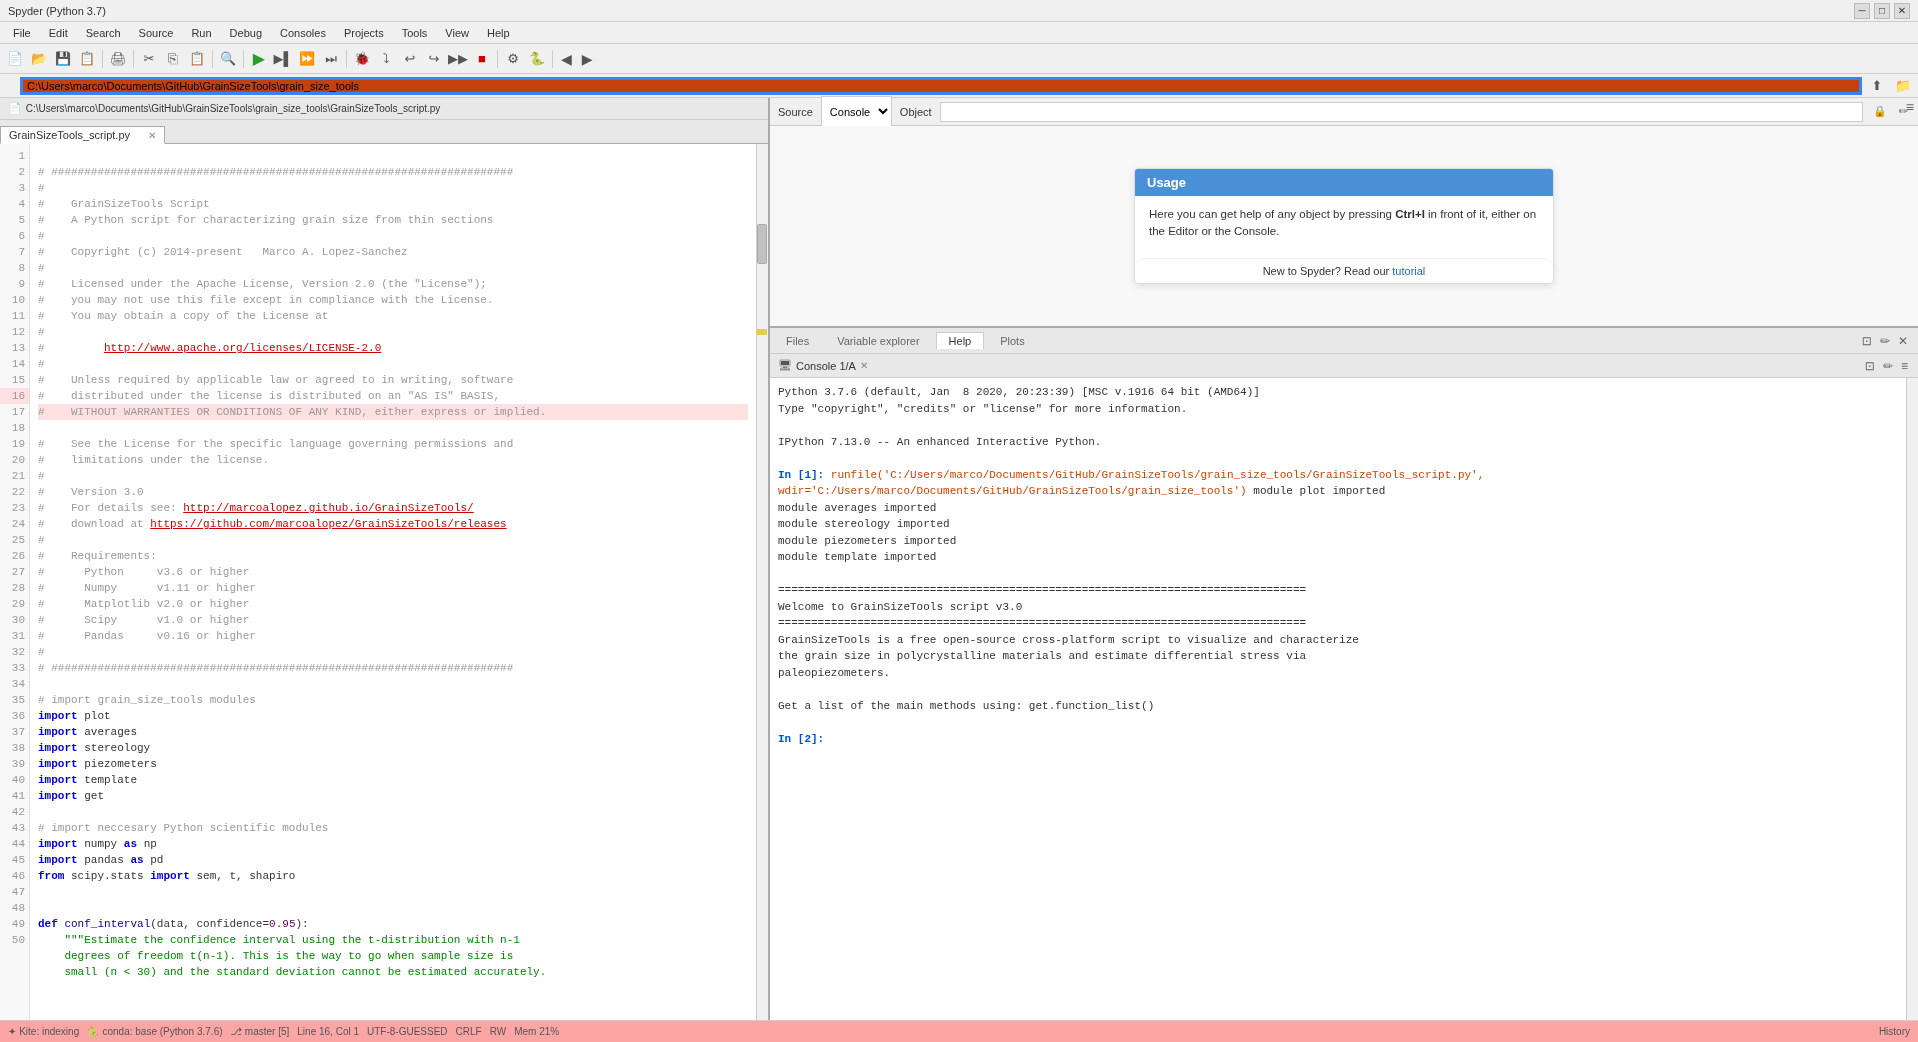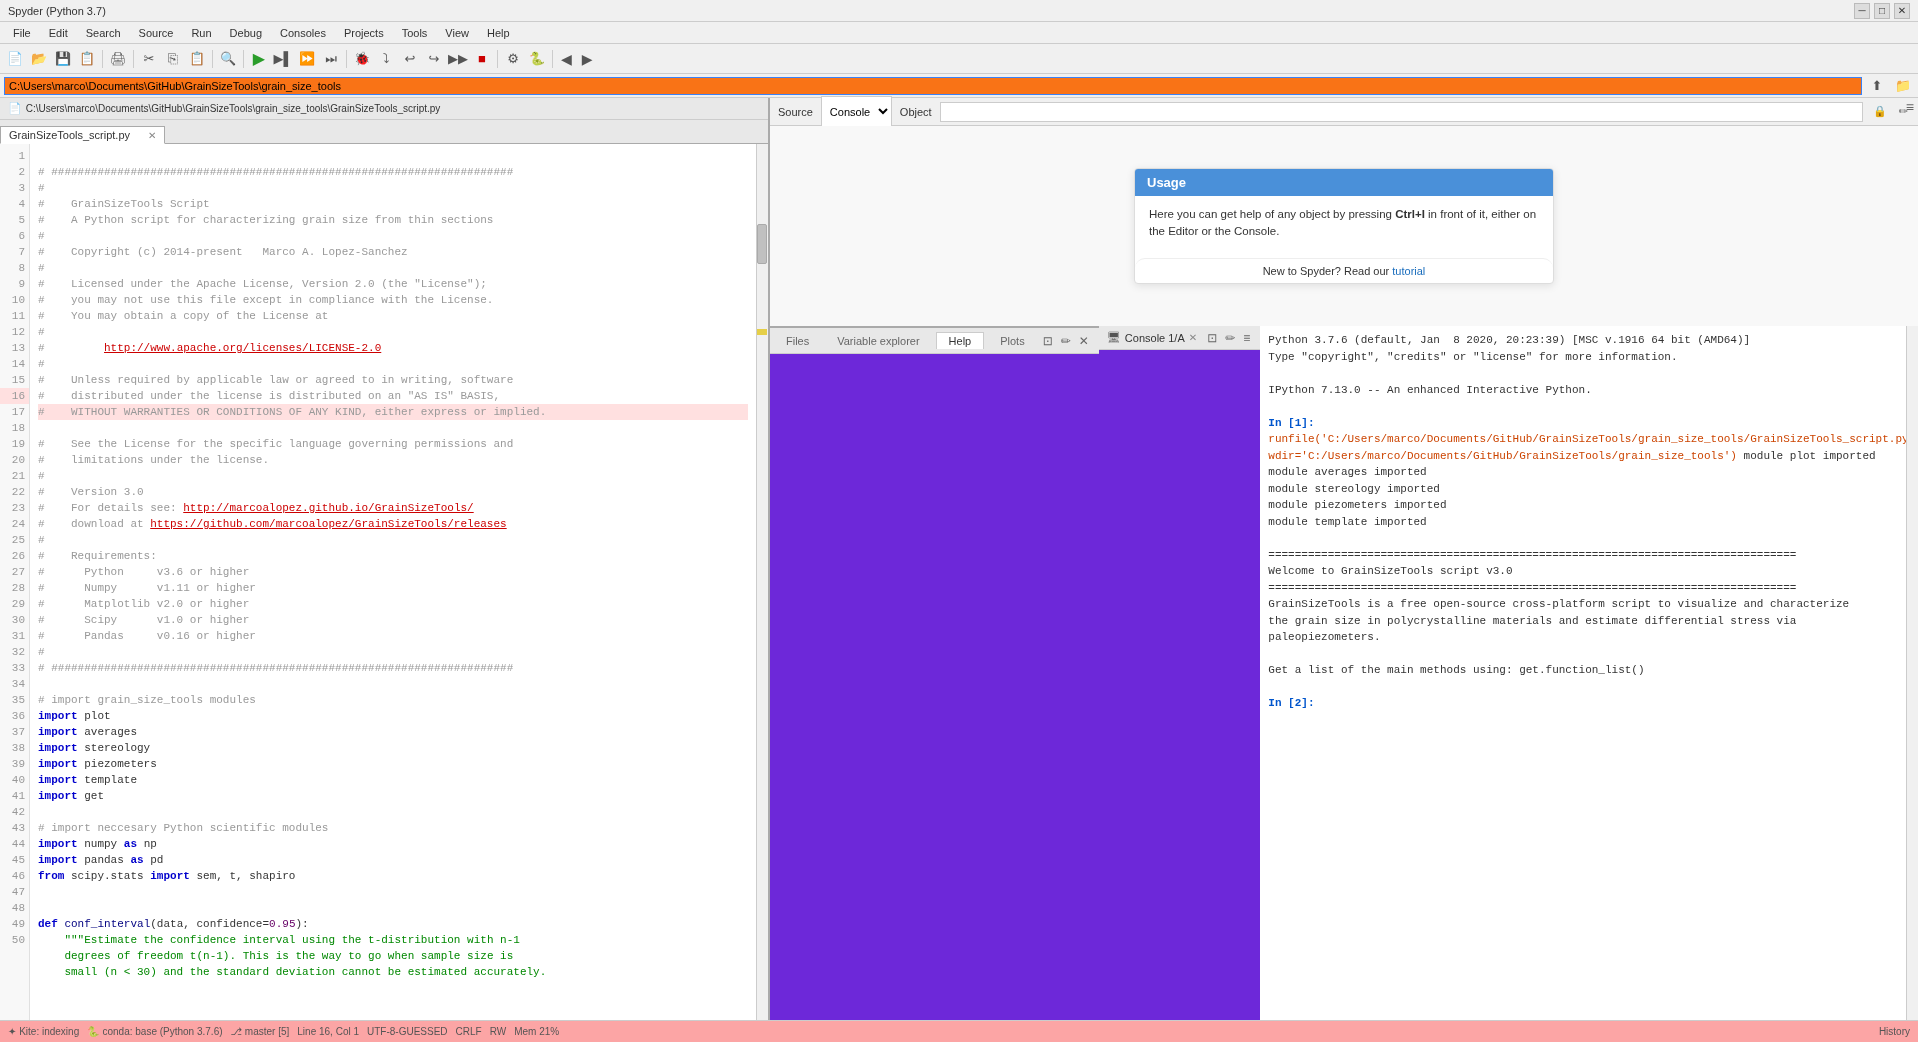--- a/index.html
+++ b/index.html
@@ -98,23 +98,24 @@
       display: flex;
       align-items: center;
       padding: 0 4px;
       border-bottom: 1px solid #ccc;
       gap: 4px;
     }
     #path-input {
       flex: 1;
       height: 18px;
       font-size: 11px;
-      border: 1px solid #3b82f6;
+      border: 3px solid #3b82f6;
       padding: 0 4px;
-      background: #f97316;
+      background: #c2410c;
+      margin-left: 16px;
     }
 
     
     #main {
       display: flex;
       height: calc(1042px - 22px - 22px - 30px - 24px - 22px);
     }
 
     
     #editor-pane {
@@ -299,22 +300,22 @@
       color: #333;
       border-top: 1px solid #eee;
       border-radius: 10px;
     }
     #usage-footer a { color: #1a6dbd; text-decoration: none; }
 
     
     #bottom-pane {
       flex: 1;
       display: flex;
-      flex-direction: row;
-      background: #6d28d9;
+      flex-direction: column;
+      background: #bef264;
     }
     #bottom-tabs-bar {
       height: 28px;
       background: #e8e8e8;
       display: flex;
       align-items: center;
       border-top: 2px solid #aaa;
       border-bottom: 1px solid #ccc;
       padding: 0 4px;
       gap: 4px;

